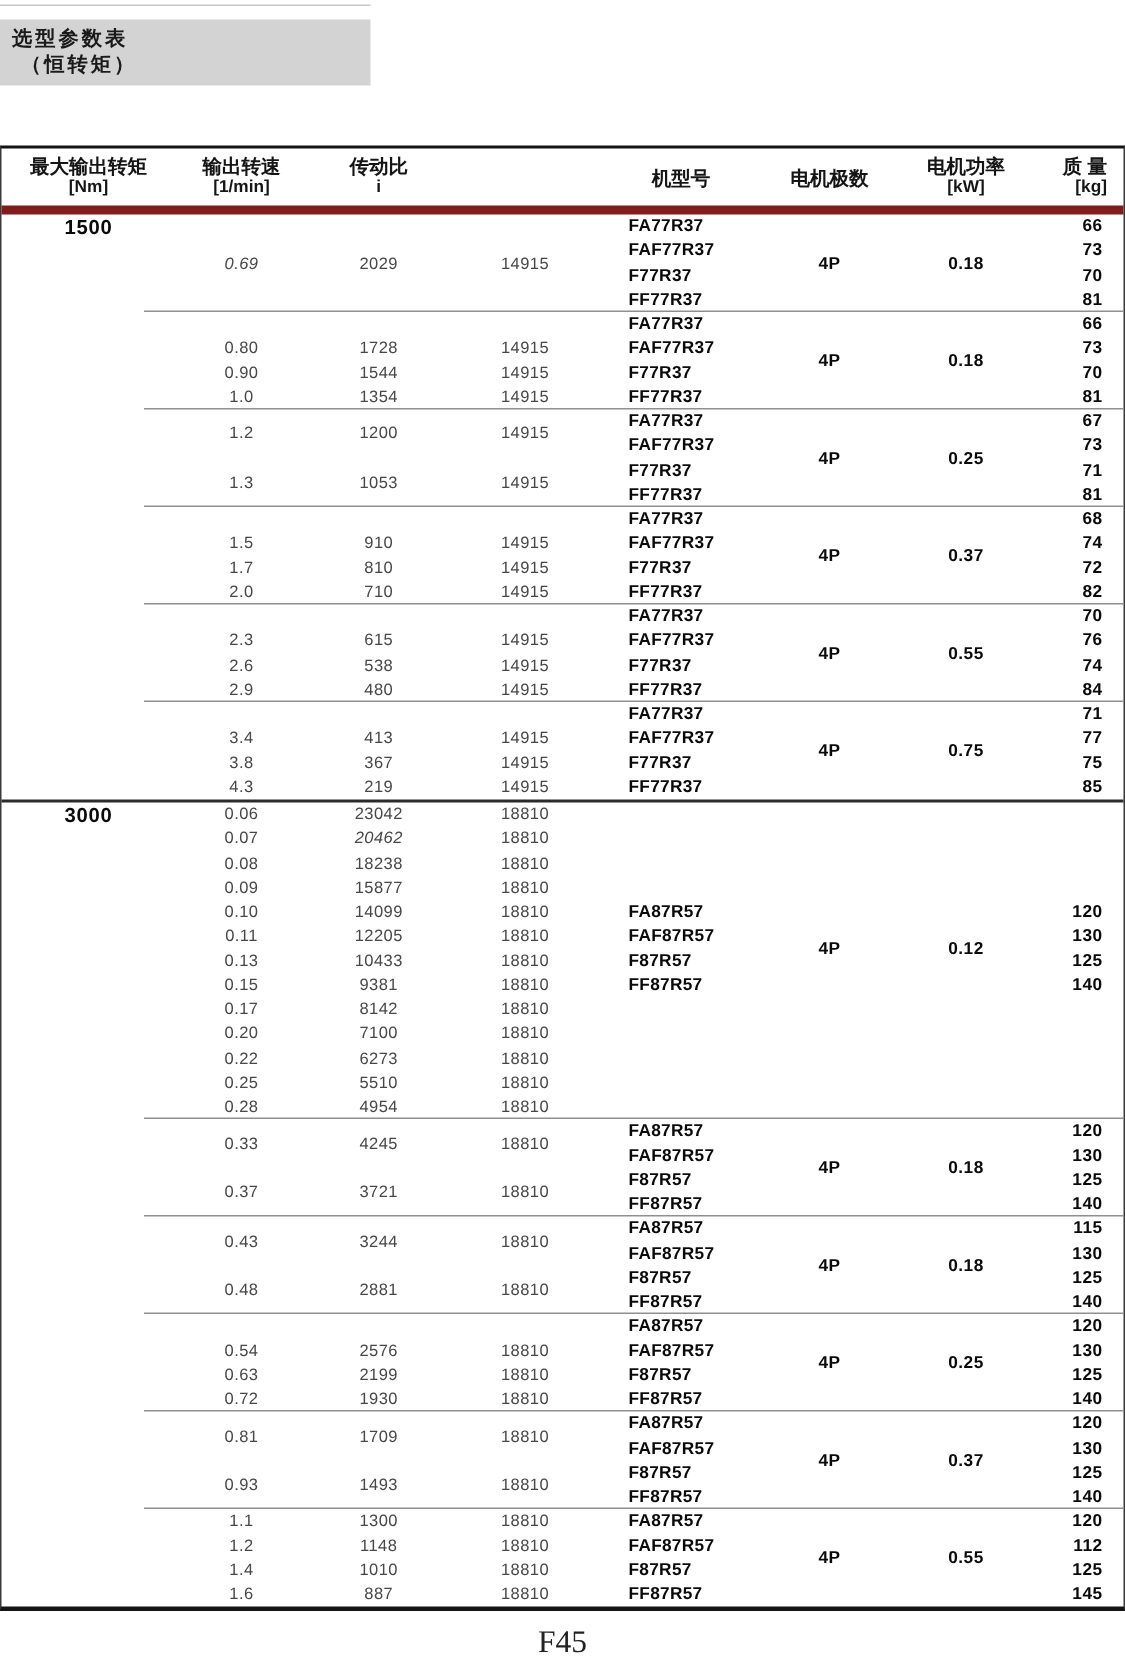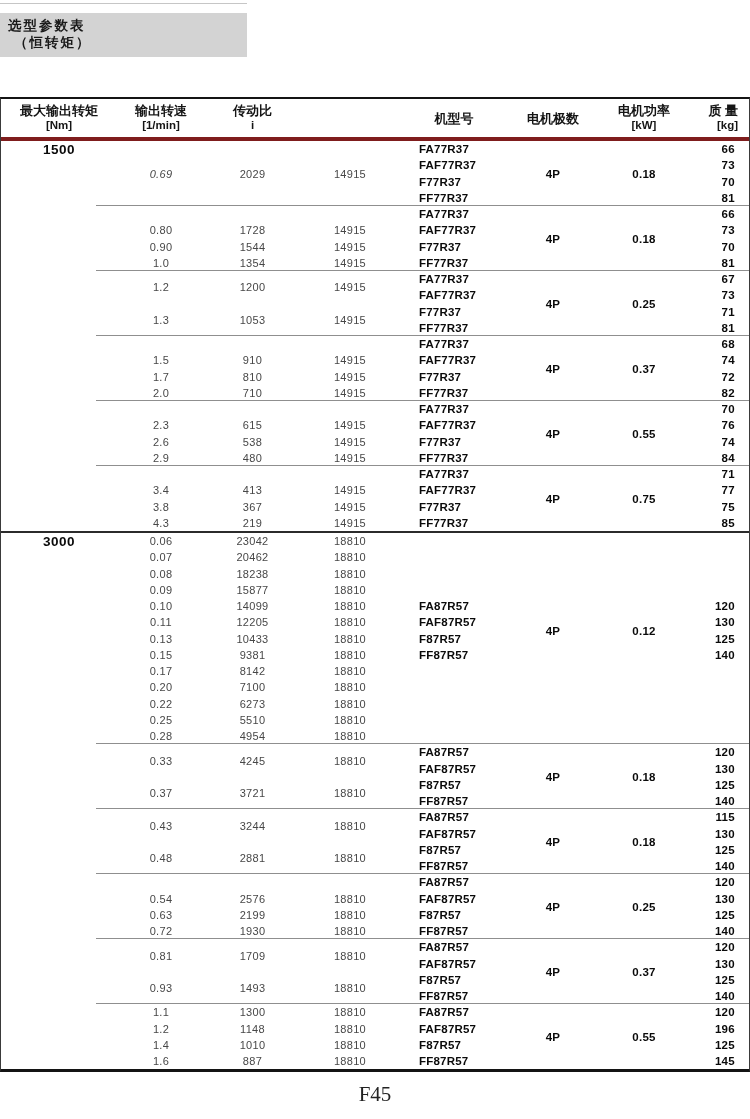--- a/index.html
+++ b/index.html
@@ -32,21 +32,21 @@
     border-bottom:3px solid #141414;
     border-left:1.5px solid #3a3a3a;
     border-right:1.5px solid #3a3a3a;
     --cols:116px 88px 95px 100px 108px 90px 92px 58px;
     --rh:16.25px;
   }
   .thead{
     display:grid;
     grid-template-columns:var(--cols);
     height:38px;
-    border-bottom:4px solid #7f1d1d;
+    border-bottom:6px solid #7f1d1d;
   }
   .hc{
     display:flex;flex-direction:column;justify-content:center;align-items:center;
     font-weight:bold;color:#151515;
     line-height:15px;
   }
   .hc .l{font-size:13px;}
   .hc .s{font-size:11.5px;}
   .hc.right{align-items:flex-end;padding-right:10px;}
   .section + .section{border-top:2px solid #2b2b2b;}
@@ -250,21 +250,21 @@
             <div class="cell mass" style="grid-area: 4 / 8;">85</div>
           </div>
         </div>
         <div class="section">
           <div class="group" style="grid-template-rows: repeat(13, var(--rh));">
             <div class="cell torque" style="grid-area: 1 / 1;">3000</div>
             <div class="cell" style="grid-area: 1 / 2 / span 1;">0.06</div>
             <div class="cell" style="grid-area: 1 / 3 / span 1;">23042</div>
             <div class="cell" style="grid-area: 1 / 4 / span 1;">18810</div>
             <div class="cell" style="grid-area: 2 / 2 / span 1;">0.07</div>
-            <div class="cell" style="grid-area: 2 / 3 / span 1;">20462</div>
+            <div class="cell" style="grid-area: 2 / 3 / span 1; font-style: italic;">20462</div>
             <div class="cell" style="grid-area: 2 / 4 / span 1;">18810</div>
             <div class="cell" style="grid-area: 3 / 2 / span 1;">0.08</div>
             <div class="cell" style="grid-area: 3 / 3 / span 1;">18238</div>
             <div class="cell" style="grid-area: 3 / 4 / span 1;">18810</div>
             <div class="cell" style="grid-area: 4 / 2 / span 1;">0.09</div>
             <div class="cell" style="grid-area: 4 / 3 / span 1;">15877</div>
             <div class="cell" style="grid-area: 4 / 4 / span 1;">18810</div>
             <div class="cell" style="grid-area: 5 / 2 / span 1;">0.10</div>
             <div class="cell" style="grid-area: 5 / 3 / span 1;">14099</div>
             <div class="cell" style="grid-area: 5 / 4 / span 1;">18810</div>
@@ -396,21 +396,21 @@
             <div class="cell" style="grid-area: 4 / 2 / span 1;">1.6</div>
             <div class="cell" style="grid-area: 4 / 3 / span 1;">887</div>
             <div class="cell" style="grid-area: 4 / 4 / span 1;">18810</div>
             <div class="cell model" style="grid-area: 1 / 5;">FA87R57</div>
             <div class="cell model" style="grid-area: 2 / 5;">FAF87R57</div>
             <div class="cell model" style="grid-area: 3 / 5;">F87R57</div>
             <div class="cell model" style="grid-area: 4 / 5;">FF87R57</div>
             <div class="cell poles" style="grid-area: 1 / 6 / span 4;">4P</div>
             <div class="cell power" style="grid-area: 1 / 7 / span 4;">0.55</div>
             <div class="cell mass" style="grid-area: 1 / 8;">120</div>
-            <div class="cell mass" style="grid-area: 2 / 8;">196</div>
+            <div class="cell mass" style="grid-area: 2 / 8;">112</div>
             <div class="cell mass" style="grid-area: 3 / 8;">125</div>
             <div class="cell mass" style="grid-area: 4 / 8;">145</div>
           </div>
         </div>
       </div>
   </div>
 
   <div class="footer">F45</div>
 </div>
 

